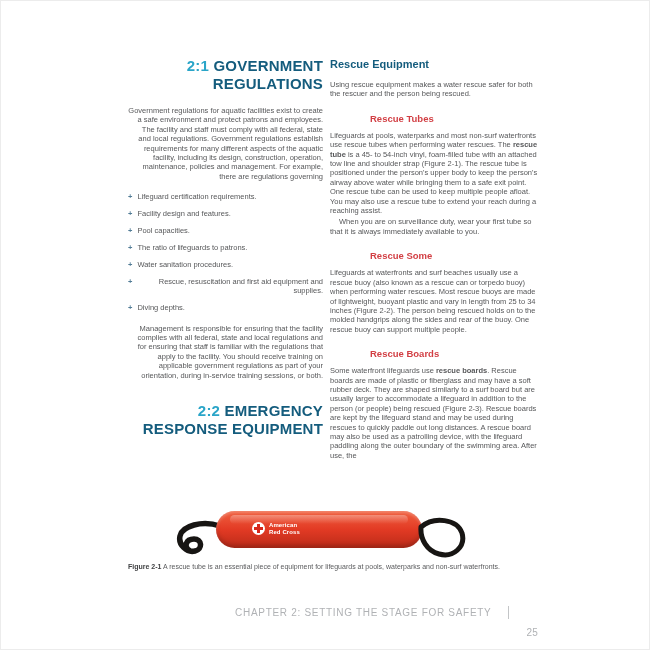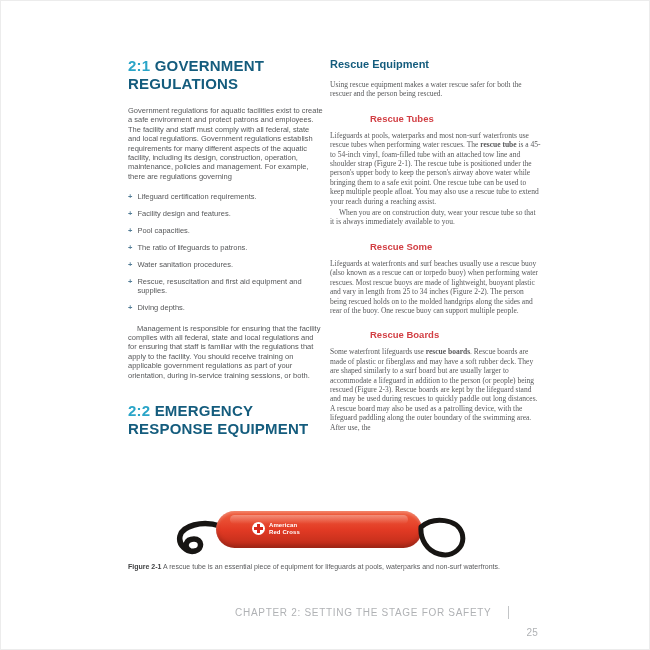--- a/index.html
+++ b/index.html
@@ -2,31 +2,31 @@
 <html><head>
 <meta charset="utf-8">
 <style>
   html,body{margin:0;padding:0;background:#fff;}
   .page{
     position:relative;width:650px;height:650px;background:#ffffff;
     font-family:"Liberation Sans",sans-serif;overflow:hidden;
     box-shadow:inset 0 0 0 1px #ececec;
   }
   .col{position:absolute;}
-  .col-left{left:128px;top:57px;width:195px;}
+  .col-left{left:128px;top:57px;width:195px;text-align:right;}
   .col-right{left:330px;top:58px;width:211px;}
 
   h1{font-size:15px;line-height:18px;margin:0 0 13px;font-weight:bold;color:#145c7d;letter-spacing:.2px;}
   h1 .num{color:#2aa5c8;}
   h1.second{margin:22px 0 12px;}
   h2{font-size:11px;line-height:13px;margin:0 0 9px;font-weight:bold;color:#145c7d;}
   h3{font-size:9.5px;line-height:11px;margin:14px 0 7px;font-weight:bold;color:#d23f44;padding-left:40px;}
 
   p.body{font-size:7.5px;line-height:9.4px;color:#57585a;margin:0 0 8px;}
-  p.body.tight{margin:0 0 2px;font-family:Liberation Serif, serif;}
+  p.body.tight{margin:0 0 2px;}
   p.indent{text-indent:9px;}
   .bold-term{font-weight:bold;}
 
   ul.plus-list{list-style:none;margin:11px 0 11px;padding:0;}
   ul.plus-list li{display:flex;gap:5px;margin:0 0 7.5px;font-size:7.5px;line-height:9.4px;color:#57585a;}
   ul.plus-list .plus{color:#527c96;font-weight:bold;flex:0 0 auto;}
 
   
   .figure{position:absolute;left:172px;top:506px;width:296px;height:58px;}
   .rope,.strap{position:absolute;}
@@ -101,21 +101,21 @@
     <h1 class="second"><span class="num">2:2</span> <span>EMERGENCY RESPONSE EQUIPMENT</span></h1>
 
   </div>
 
   <div class="col col-right">
     <h2>Rescue Equipment</h2>
     <p class="body tight">Using rescue equipment makes a water rescue safer for both the rescuer and the person being rescued.</p>
 
     <h3>Rescue Tubes</h3>
     <p class="body tight"><span>Lifeguards at pools, waterparks and most non-surf waterfronts use rescue tubes when performing water rescues. The </span><span class="bold-term">rescue tube</span><span> is a 45- to 54-inch vinyl, foam-filled tube with an attached tow line and shoulder strap (Figure 2-1). The rescue tube is positioned under the person's upper body to keep the person's airway above water while bringing them to a safe exit point. One rescue tube can be used to keep multiple people afloat. You may also use a rescue tube to extend your reach during a reaching assist.</span></p>
-    <p class="body tight indent">When you are on construction duty, wear your rescue tube so that it is always immediately available to you.</p>
+    <p class="body tight indent">When you are on surveillance duty, wear your first tube so that it is always immediately available to you.</p>
 
     <h3>Rescue Some</h3>
     <p class="body tight">Lifeguards at waterfronts and surf beaches usually use a rescue buoy (also known as a rescue can or torpedo buoy) when performing water rescues. Most rescue buoys are made of lightweight, buoyant plastic and vary in length from 25 to 34 inches (Figure 2-2). The person being rescued holds on to the molded handgrips along the sides and rear of the buoy. One rescue buoy can support multiple people.</p>
 
     <h3>Rescue Boards</h3>
     <p class="body tight"><span>Some waterfront lifeguards use </span><span class="bold-term">rescue boards</span><span>. Rescue boards are made of plastic or fiberglass and may have a soft rubber deck. They are shaped similarly to a surf board but are usually larger to accommodate a lifeguard in addition to the person (or people) being rescued (Figure 2-3). Rescue boards are kept by the lifeguard stand and may be used during rescues to quickly paddle out long distances. A rescue board may also be used as a patrolling device, with the lifeguard paddling along the outer boundary of the swimming area. After use, the</span></p>
   </div>
 
   <div class="figure">
     <svg class="rope" viewBox="0 0 50 48" fill="none">

